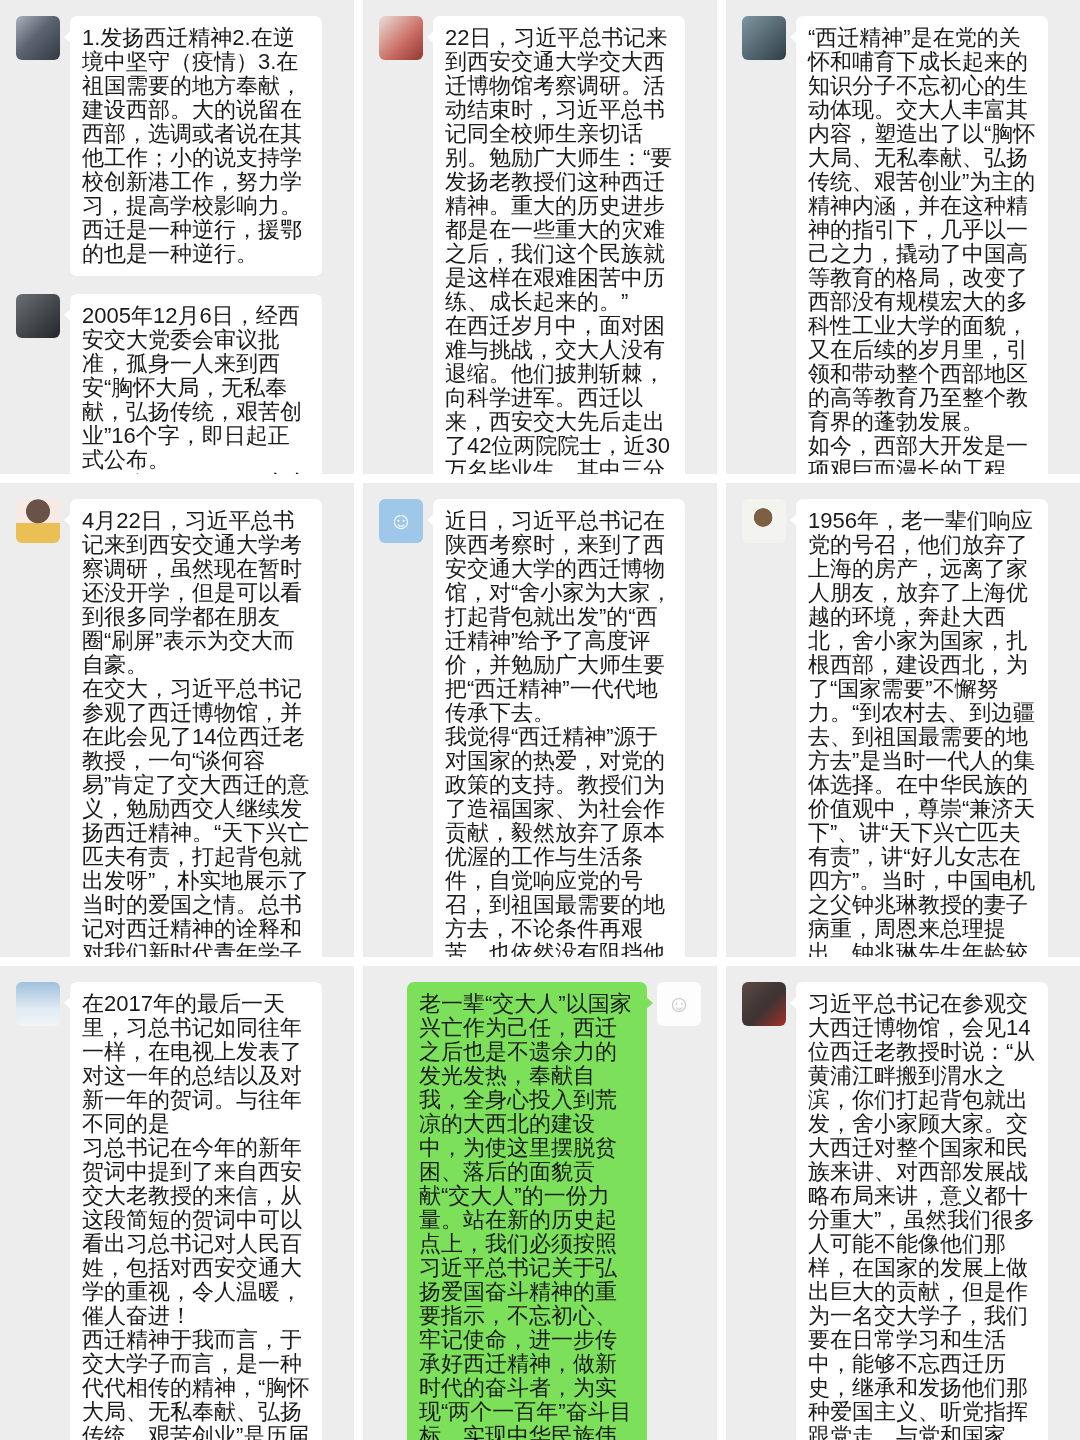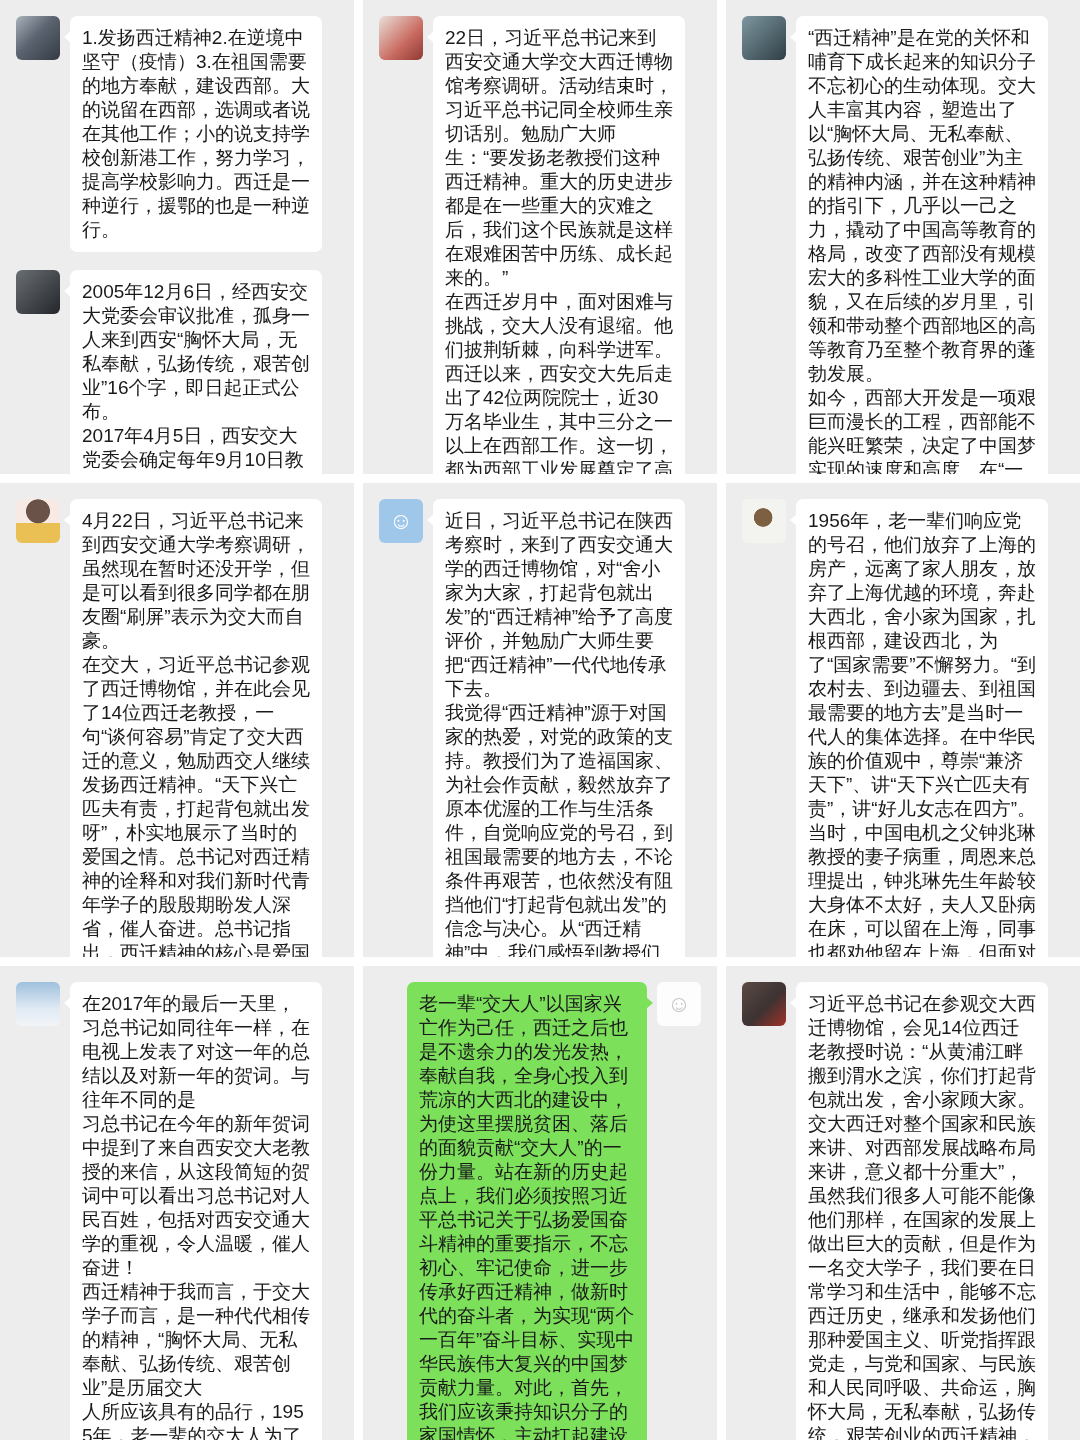--- a/index.html
+++ b/index.html
@@ -57,21 +57,21 @@
   .msg.right .bubble.sent::after {
     content:"";
     position:absolute;
     right:-6px; top:15px;
     border:6px solid transparent;
     border-right:0;
     border-left:7px solid var(--bubble-sent,#7ce05a);
   }
   .txt {
     display:block;
-    font-size:19px;
+    font-size:22px;
     line-height:24px;
     color:var(--text-color,#1a1a1a);
     white-space:pre-wrap;
     word-break:break-all;
   }
 </style>
 </head>
 <body>
 
 <div class="grid">

